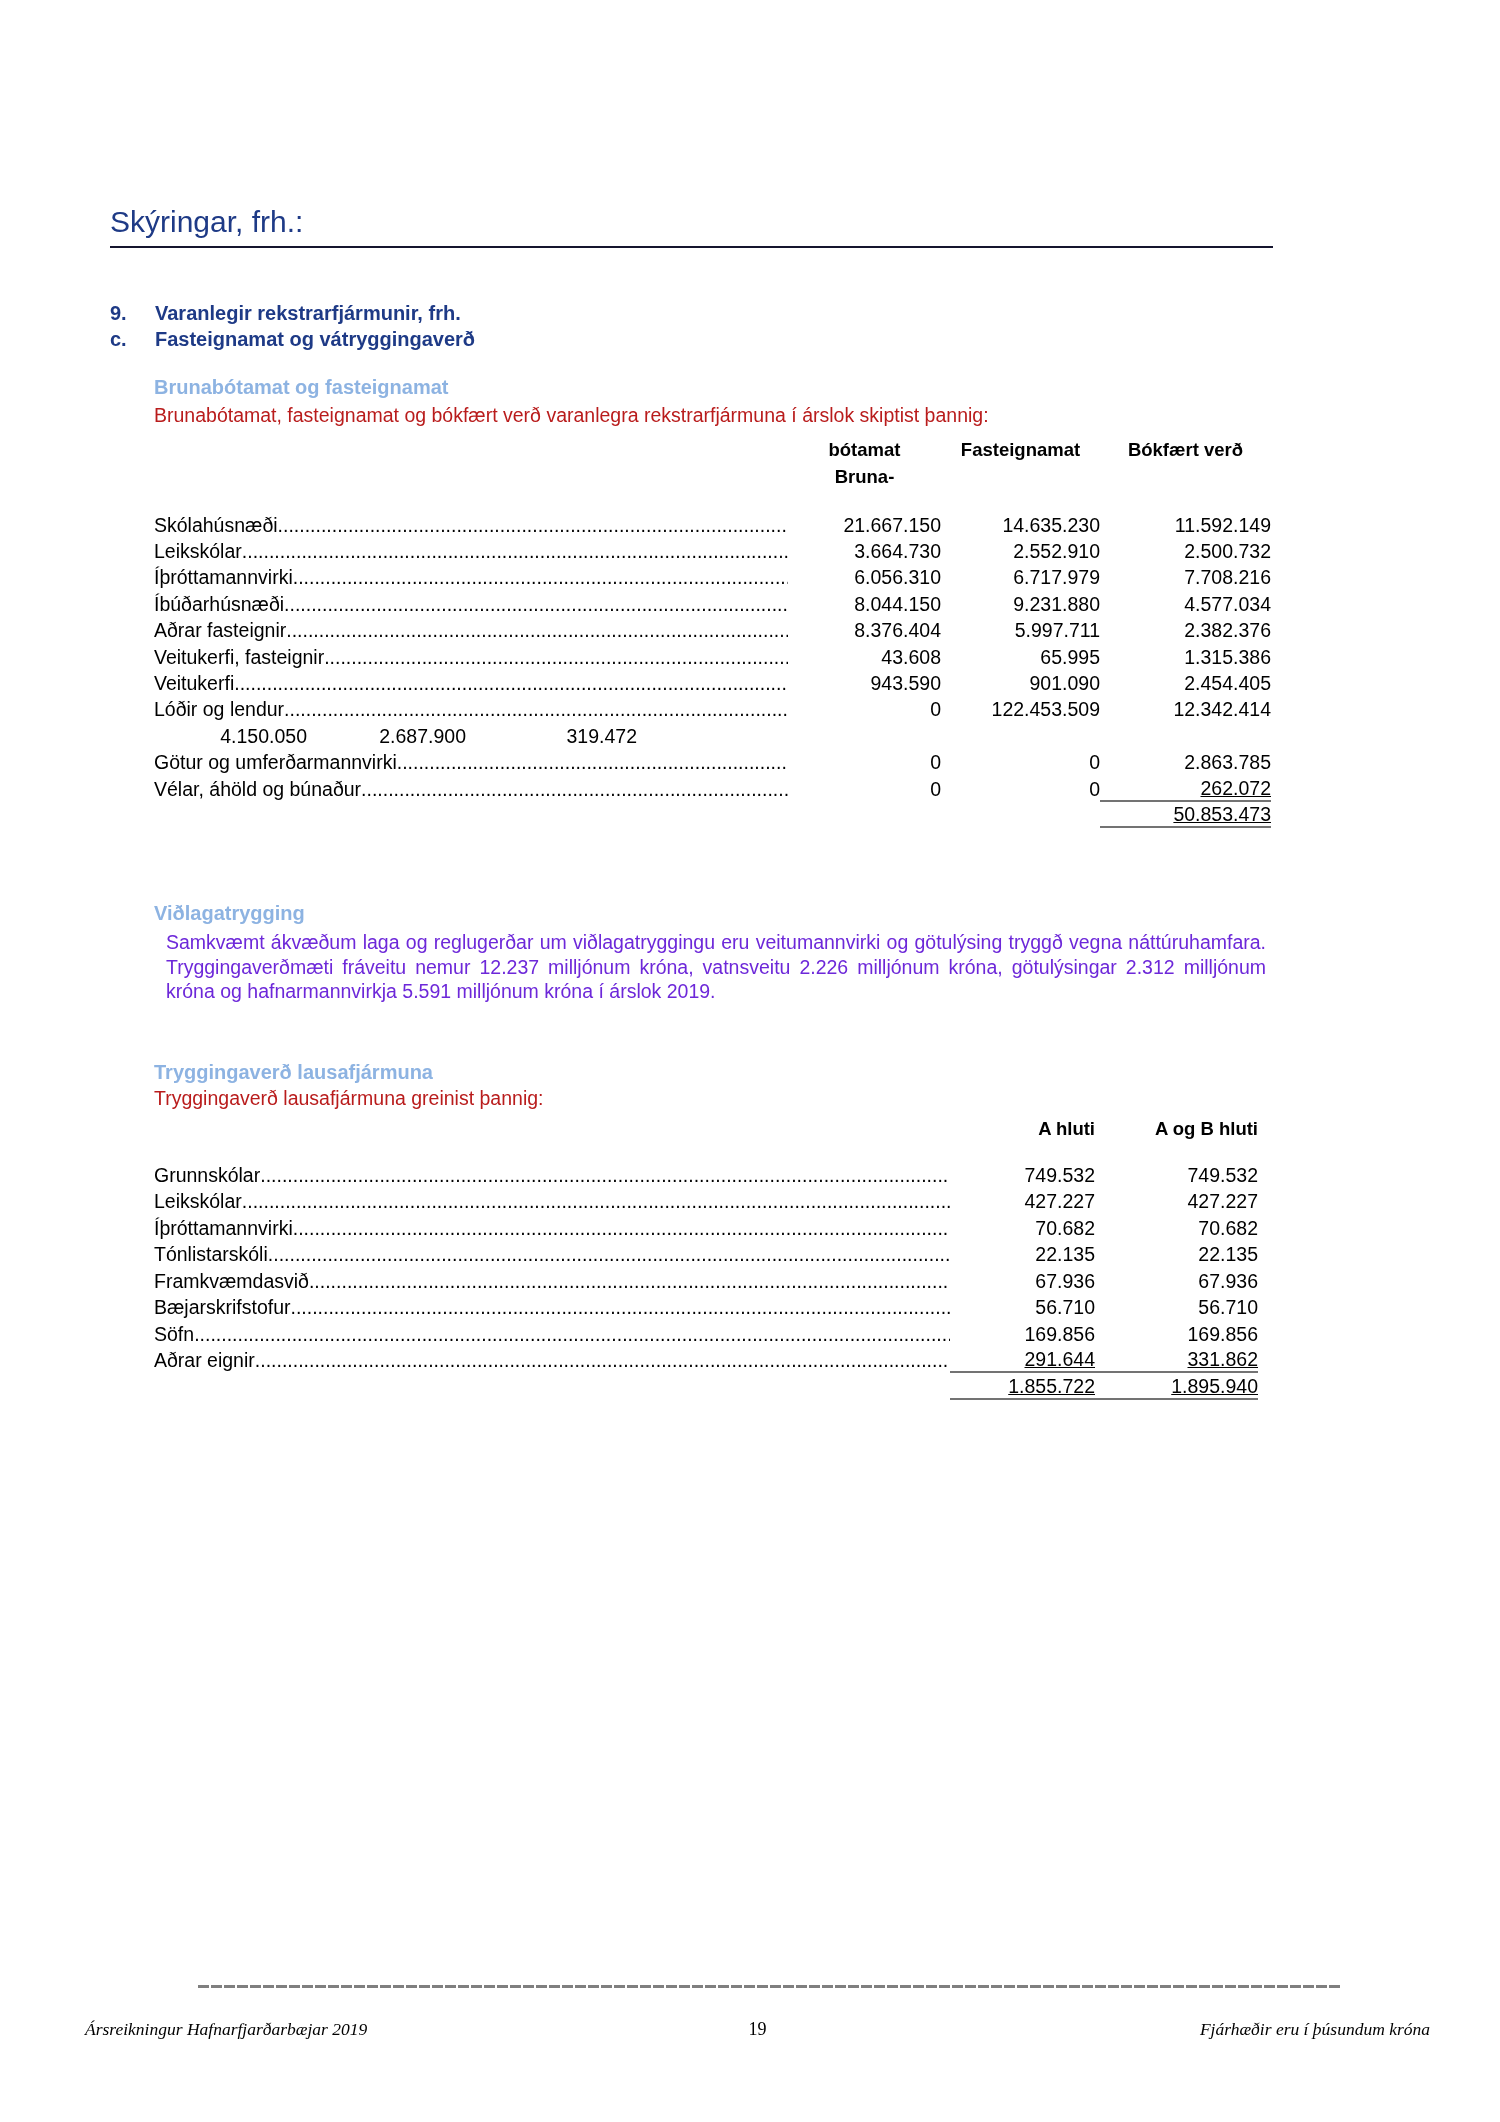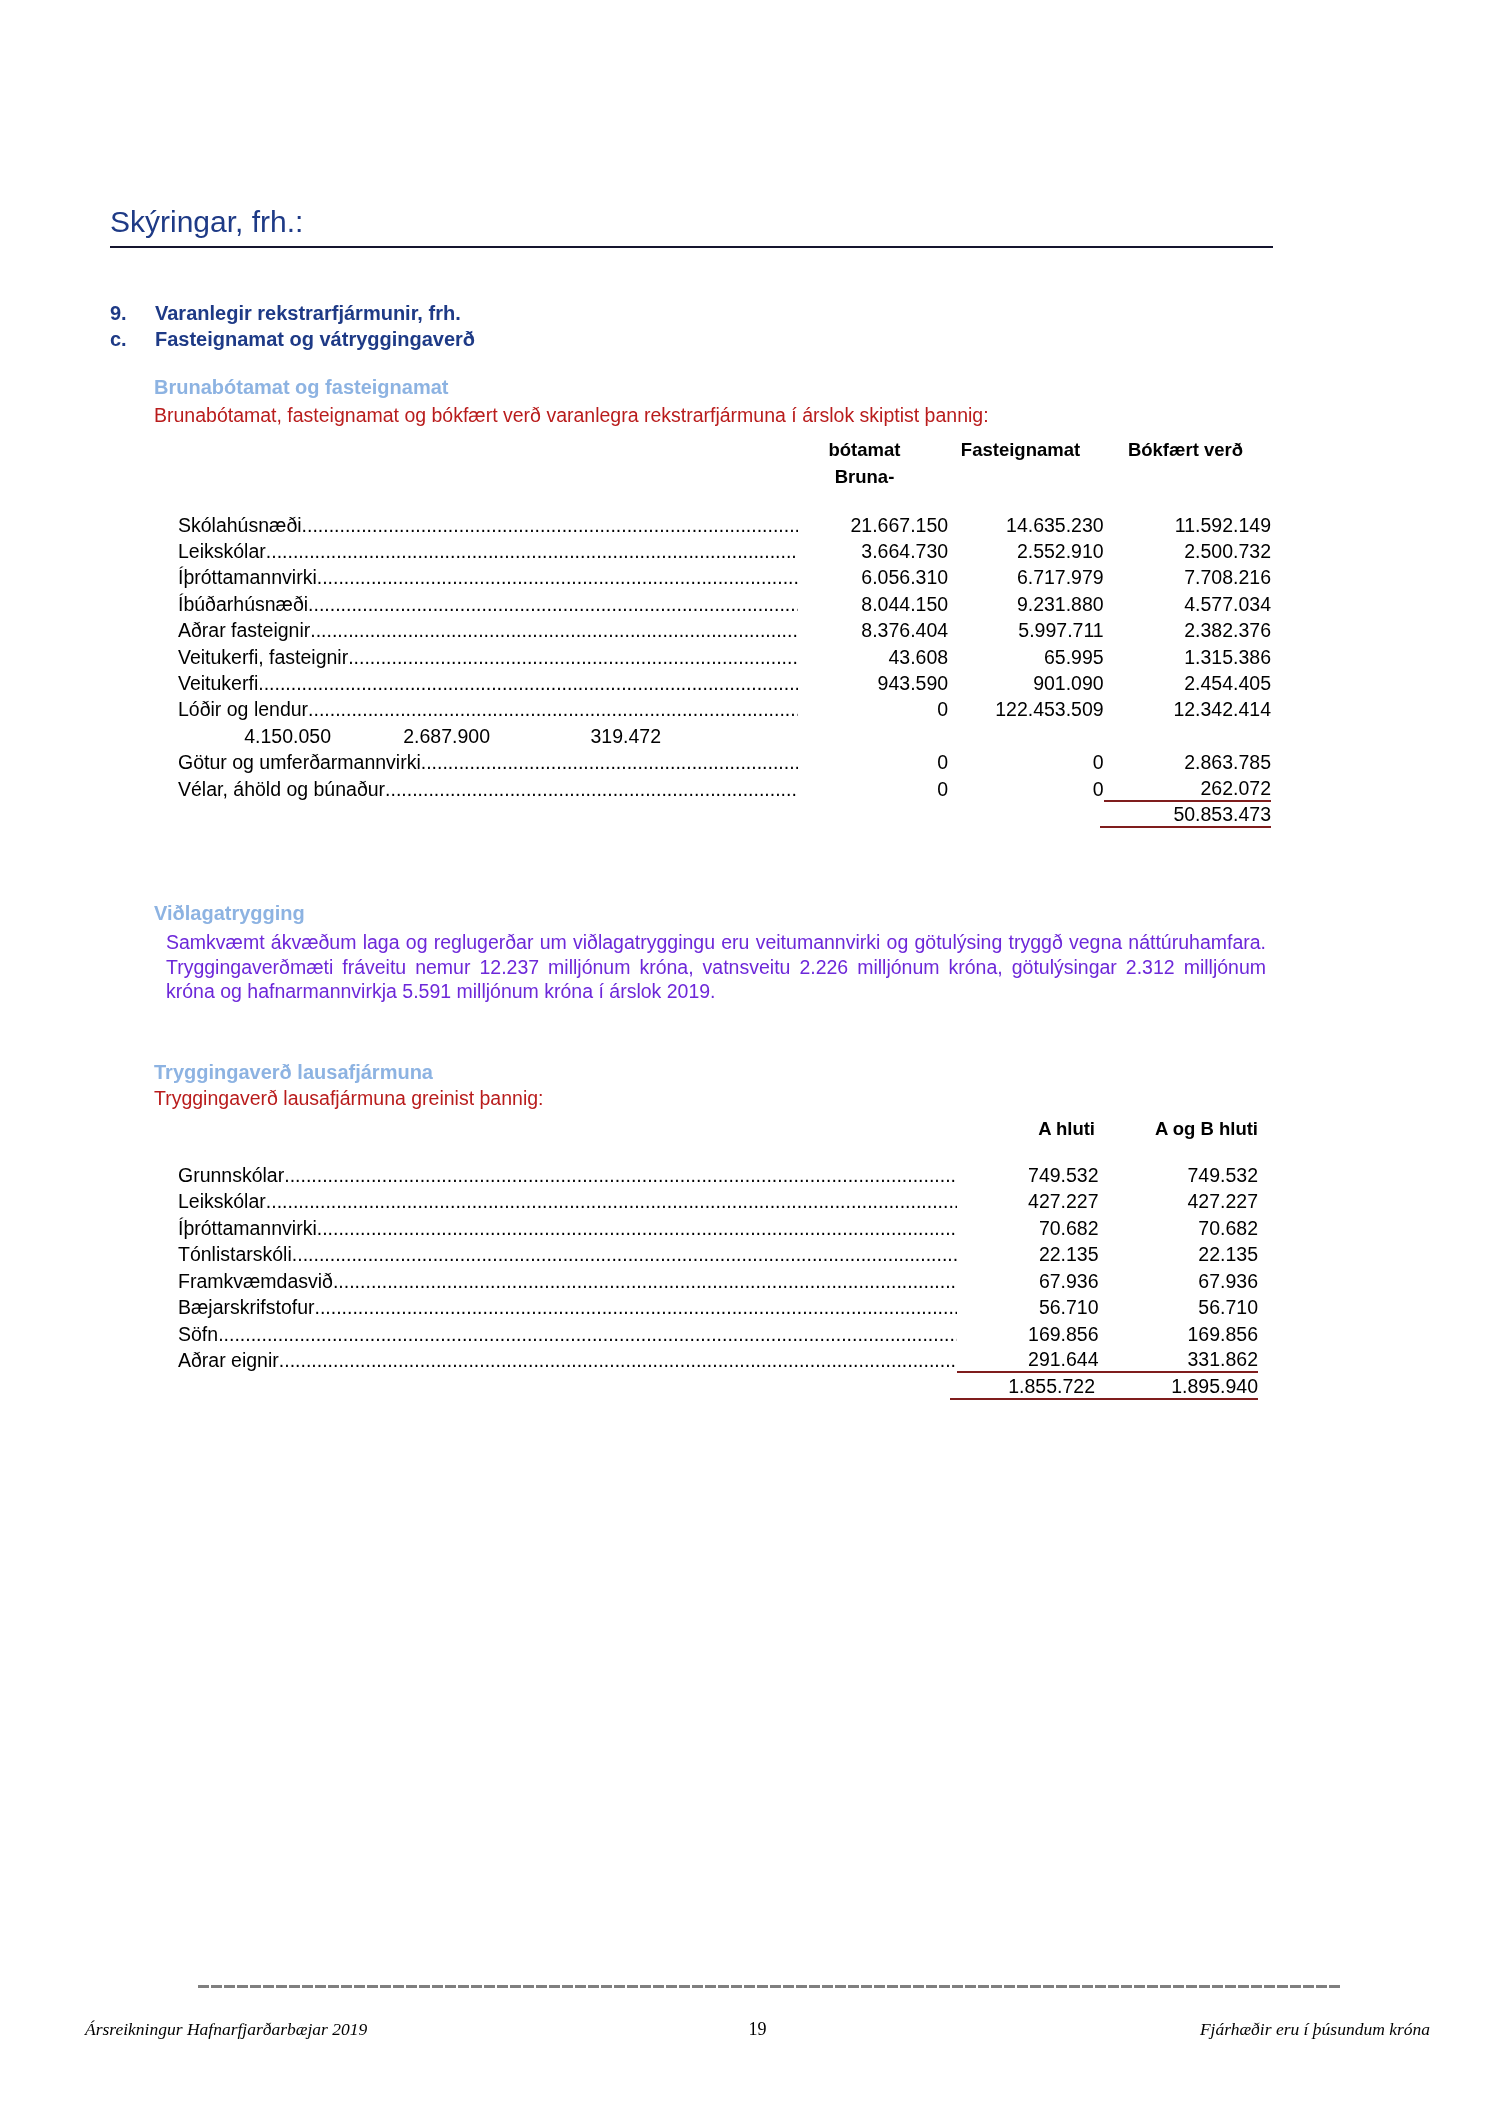--- a/index.html
+++ b/index.html
@@ -22,34 +22,34 @@
 
   
   .t1head{position:absolute;left:788px;top:436px;width:483px;font-weight:bold;font-size:18.5px;}
   .t1head .hrow{display:flex;height:27px;align-items:center;}
   .t1head .hc1{width:153px;text-align:center;}
   .t1head .hc2{width:159px;text-align:center;}
   .t1head .hc3{width:171px;text-align:center;}
 
   .t1{position:absolute;left:154px;top:512px;width:1117px;}
   .t2{position:absolute;left:154px;top:1162px;width:1104px;}
-  .row{display:flex;align-items:center;height:26.4px;font-size:19.5px;margin-left:24px;}
+  .row{display:flex;align-items:center;height:26.4px;font-size:19.5px;}
   .t2 .row{height:26.5px;}
   .lblcell{display:flex;align-items:baseline;overflow:hidden;}
   .t1 .lblcell{width:634px;}
   .t2 .lblcell{width:796px;}
   .lblcell .txt{white-space:nowrap;}
   .lblcell .dots{flex:1;overflow:hidden;white-space:nowrap;}
   .lblcell .dots::after{content:" ...........................................................................................................................................................................................................................................................................";}
   .t1 .c1{width:153px;text-align:right;}
   .t1 .c2{width:159px;text-align:right;}
   .t1 .c3{width:171px;text-align:right;}
   .t2 .c1{width:145px;text-align:right;}
   .t2 .c2{width:163px;text-align:right;}
-  .ul{border-bottom:2px solid #7f1d1d;}
+  .ul{border-bottom:2px solid #737373;text-decoration:underline;}
   .trow{display:flex;align-items:center;height:26px;font-size:19.5px;}
 
   
   .t2head{position:absolute;left:950px;top:1115px;width:308px;display:flex;font-weight:bold;font-size:18.5px;height:27px;align-items:center;}
   .t2head .hc1{width:145px;text-align:right;}
   .t2head .hc2{width:163px;text-align:right;}
 
   
   .footline{position:absolute;left:198px;top:1985px;width:1142px;height:3px;
             background:repeating-linear-gradient(90deg,#7f7f7f 0 11px,#ffffff 11px 13px);}

